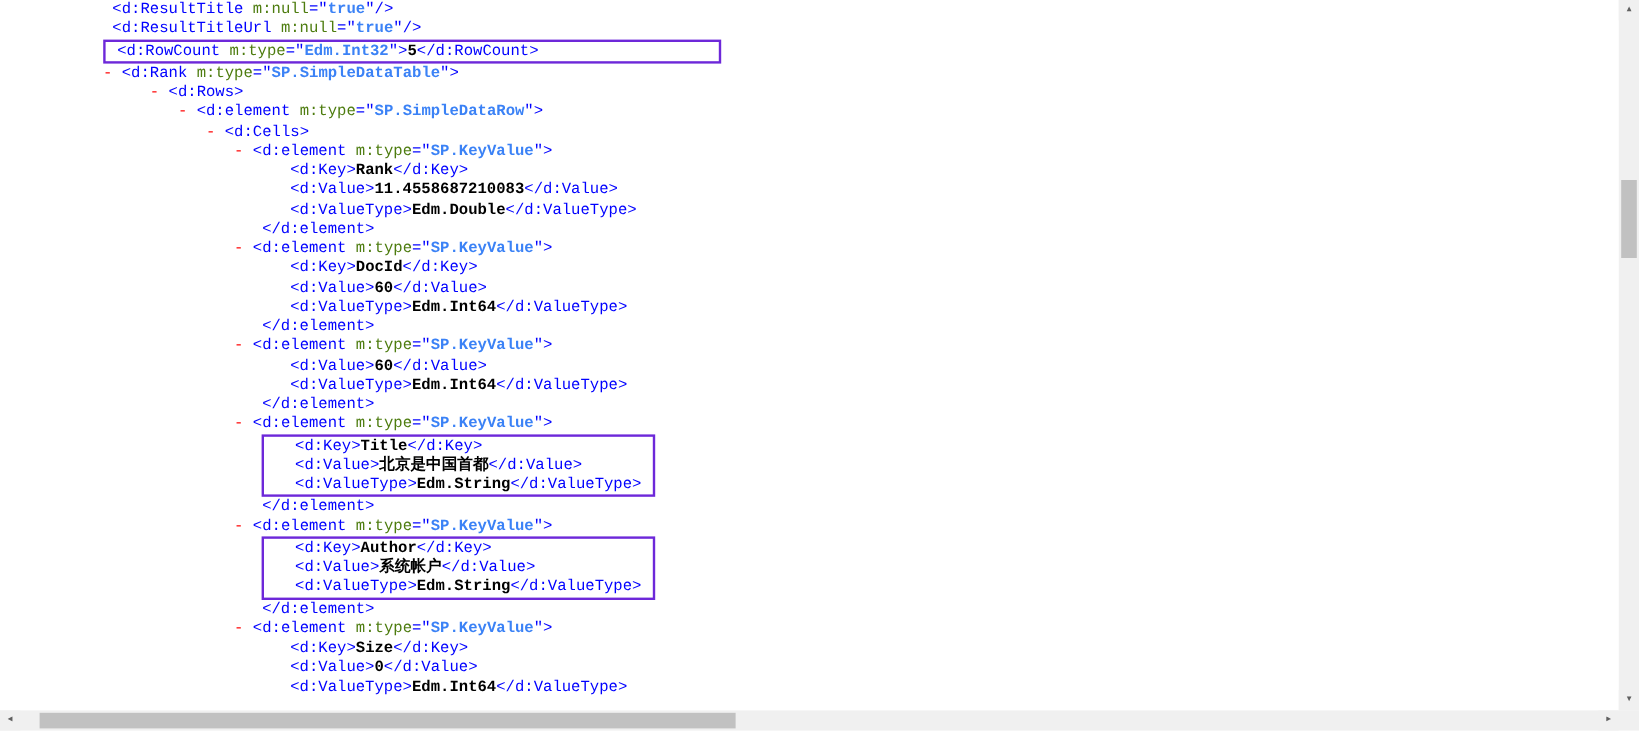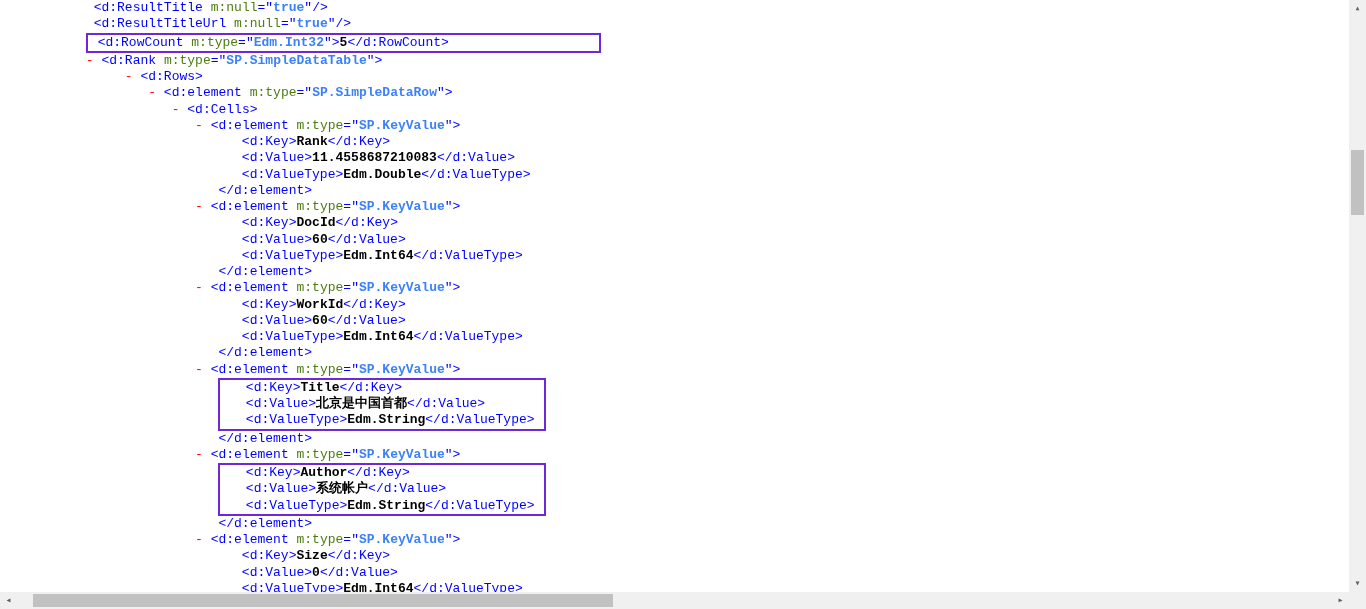--- a/index.html
+++ b/index.html
@@ -132,21 +132,20 @@
 <div class="line"><span>                               </span><span class="tag">&lt;</span><span class="tag">d:ValueType</span><span class="tag">&gt;</span><span class="txt">Edm.Double</span><span class="tag">&lt;/</span><span class="tag">d:ValueType</span><span class="tag">&gt;</span></div>
 <div class="line"><span>                            </span><span class="tag">&lt;/</span><span class="tag">d:element</span><span class="tag">&gt;</span></div>
 
 <div class="line"><span>                         </span><span class="tog">-</span> <span class="tag">&lt;</span><span class="tag">d:element</span> <span class="attr">m:type</span><span class="tag">=</span><span class="q">"</span><span class="val">SP.KeyValue</span><span class="q">"</span><span class="tag">&gt;</span></div>
 <div class="line"><span>                               </span><span class="tag">&lt;</span><span class="tag">d:Key</span><span class="tag">&gt;</span><span class="txt">DocId</span><span class="tag">&lt;/</span><span class="tag">d:Key</span><span class="tag">&gt;</span></div>
 <div class="line"><span>                               </span><span class="tag">&lt;</span><span class="tag">d:Value</span><span class="tag">&gt;</span><span class="txt">60</span><span class="tag">&lt;/</span><span class="tag">d:Value</span><span class="tag">&gt;</span></div>
 <div class="line"><span>                               </span><span class="tag">&lt;</span><span class="tag">d:ValueType</span><span class="tag">&gt;</span><span class="txt">Edm.Int64</span><span class="tag">&lt;/</span><span class="tag">d:ValueType</span><span class="tag">&gt;</span></div>
 <div class="line"><span>                            </span><span class="tag">&lt;/</span><span class="tag">d:element</span><span class="tag">&gt;</span></div>
 
 <div class="line"><span>                         </span><span class="tog">-</span> <span class="tag">&lt;</span><span class="tag">d:element</span> <span class="attr">m:type</span><span class="tag">=</span><span class="q">"</span><span class="val">SP.KeyValue</span><span class="q">"</span><span class="tag">&gt;</span></div>
-<div class="line"><span>                               </span><span class="tag">&lt;</span><span class="tag">d:Key</span><span class="tag">&gt;</span><span class="txt">WorkId</span><span class="tag">&lt;/</span><span class="tag">d:Key</span><span class="tag">&gt;</span></div>
 <div class="line"><span>                               </span><span class="tag">&lt;</span><span class="tag">d:Value</span><span class="tag">&gt;</span><span class="txt">60</span><span class="tag">&lt;/</span><span class="tag">d:Value</span><span class="tag">&gt;</span></div>
 <div class="line"><span>                               </span><span class="tag">&lt;</span><span class="tag">d:ValueType</span><span class="tag">&gt;</span><span class="txt">Edm.Int64</span><span class="tag">&lt;/</span><span class="tag">d:ValueType</span><span class="tag">&gt;</span></div>
 <div class="line"><span>                            </span><span class="tag">&lt;/</span><span class="tag">d:element</span><span class="tag">&gt;</span></div>
 
 <div class="line"><span>                         </span><span class="tog">-</span> <span class="tag">&lt;</span><span class="tag">d:element</span> <span class="attr">m:type</span><span class="tag">=</span><span class="q">"</span><span class="val">SP.KeyValue</span><span class="q">"</span><span class="tag">&gt;</span></div>
 <div class="line"><span>                            </span><span class="hl">   <span class="tag">&lt;</span><span class="tag">d:Key</span><span class="tag">&gt;</span><span class="txt">Title</span><span class="tag">&lt;/</span><span class="tag">d:Key</span><span class="tag">&gt;</span><br>   <span class="tag">&lt;</span><span class="tag">d:Value</span><span class="tag">&gt;</span><span class="txt">北京是中国首都</span><span class="tag">&lt;/</span><span class="tag">d:Value</span><span class="tag">&gt;</span><br>   <span class="tag">&lt;</span><span class="tag">d:ValueType</span><span class="tag">&gt;</span><span class="txt">Edm.String</span><span class="tag">&lt;/</span><span class="tag">d:ValueType</span><span class="tag">&gt;</span> </span></div>
 <div class="line"><span>                            </span><span class="tag">&lt;/</span><span class="tag">d:element</span><span class="tag">&gt;</span></div>
 
 <div class="line"><span>                         </span><span class="tog">-</span> <span class="tag">&lt;</span><span class="tag">d:element</span> <span class="attr">m:type</span><span class="tag">=</span><span class="q">"</span><span class="val">SP.KeyValue</span><span class="q">"</span><span class="tag">&gt;</span></div>
 <div class="line"><span>                            </span><span class="hl">   <span class="tag">&lt;</span><span class="tag">d:Key</span><span class="tag">&gt;</span><span class="txt">Author</span><span class="tag">&lt;/</span><span class="tag">d:Key</span><span class="tag">&gt;</span><br>   <span class="tag">&lt;</span><span class="tag">d:Value</span><span class="tag">&gt;</span><span class="txt">系统帐户</span><span class="tag">&lt;/</span><span class="tag">d:Value</span><span class="tag">&gt;</span><br>   <span class="tag">&lt;</span><span class="tag">d:ValueType</span><span class="tag">&gt;</span><span class="txt">Edm.String</span><span class="tag">&lt;/</span><span class="tag">d:ValueType</span><span class="tag">&gt;</span> </span></div>

